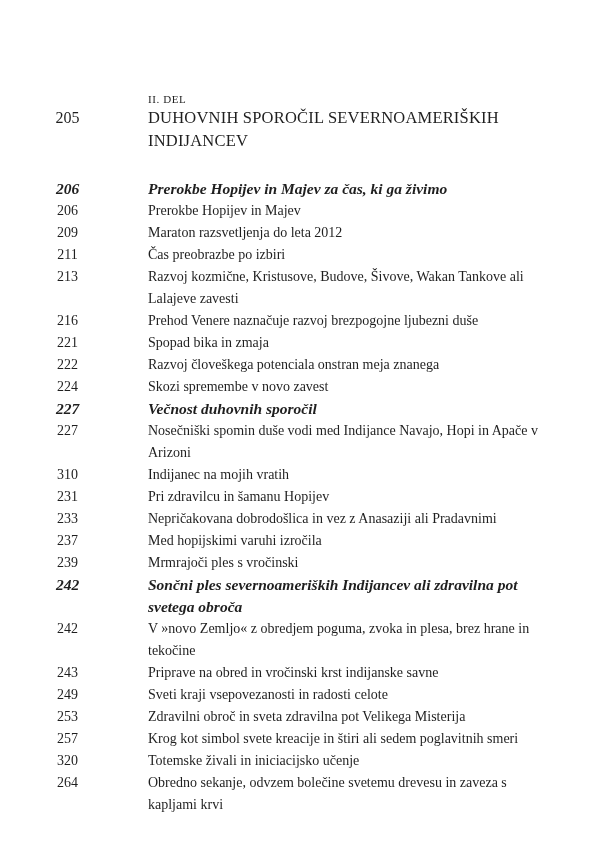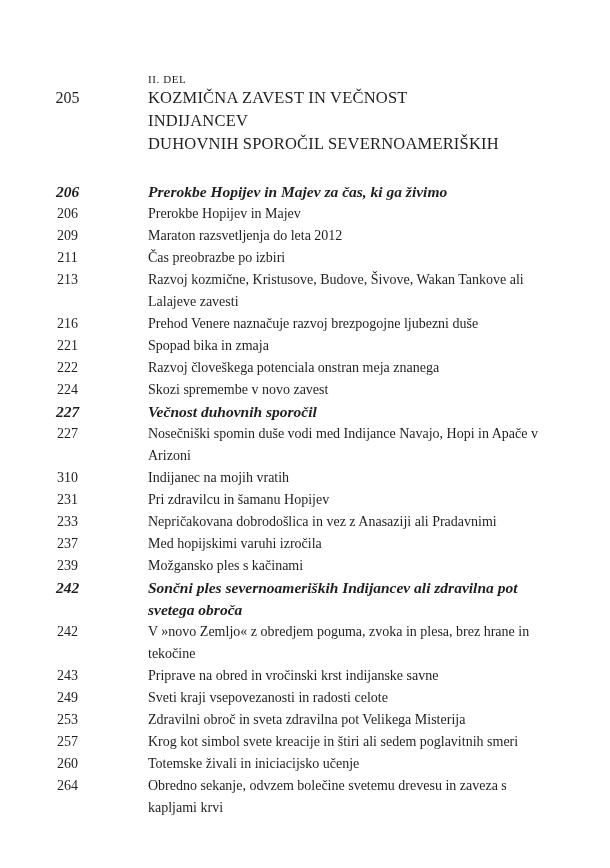--- a/index.html
+++ b/index.html
@@ -7,21 +7,21 @@
   body {
     width: 610px;
     height: 868px;
     font-family: "Liberation Serif", "DejaVu Serif", serif;
     color: #1f1f1f;
     overflow: hidden;
   }
   .page {
     width: 610px;
     height: 868px;
-    padding-top: 72px;
+    padding-top: 92px;
     background: #ffffff;
   }
   .row {
     display: flex;
     align-items: baseline;
   }
   .num {
     flex: 0 0 135px;
     text-align: center;
     font-size: 14px;
@@ -66,23 +66,22 @@
 <div class="page">
 
   <header class="part-header">
     <div class="row part-label-row">
       <span class="num"></span>
       <span class="title">II. DEL</span>
     </div>
     <div class="row part-title-row">
       <span class="num">205</span>
       <span class="title">
-          <div>KOZMIČNA ZAVEST IN VEČNOST</div>
+          <div>DUHOVNIH SPOROČIL SEVERNOAMERIŠKIH</div>
           <div>INDIJANCEV</div>
-          <div>DUHOVNIH SPOROČIL SEVERNOAMERIŠKIH</div>
         </span>
     </div>
   </header>
 
   <div>
   <section class="toc-section">
     <div class="row heading-row">
       <span class="num">206</span>
       <span class="title">Prerokbe Hopijev in Majev za čas, ki ga živimo</span>
     </div>
@@ -156,21 +155,21 @@
     <span class="title">Nepričakovana dobrodošlica in vez z Anasaziji ali Pradavnimi</span>
   </div>
 
   <div class="row entry-row">
     <span class="num">237</span>
     <span class="title">Med hopijskimi varuhi izročila</span>
   </div>
 
   <div class="row entry-row">
     <span class="num">239</span>
-    <span class="title">Možgansko ples s kačinami</span>
+    <span class="title">Mrmrajoči ples s vročinski</span>
   </div>
 </div>
   </section>
 
   <section class="toc-section">
     <div class="row heading-row">
       <span class="num">242</span>
       <span class="title">Sončni ples severnoameriških Indijancev ali zdravilna pot svetega obroča</span>
     </div>
     <div>
@@ -193,21 +192,21 @@
     <span class="num">253</span>
     <span class="title">Zdravilni obroč in sveta zdravilna pot Velikega Misterija</span>
   </div>
 
   <div class="row entry-row">
     <span class="num">257</span>
     <span class="title">Krog kot simbol svete kreacije in štiri ali sedem poglavitnih smeri</span>
   </div>
 
   <div class="row entry-row">
-    <span class="num">260</span>
+    <span class="num">320</span>
     <span class="title">Totemske živali in iniciacijsko učenje</span>
   </div>
 
   <div class="row entry-row">
     <span class="num">264</span>
     <span class="title">Obredno sekanje, odvzem bolečine svetemu drevesu in zaveza s kapljami krvi</span>
   </div>
 </div>
   </section>
 </div>

